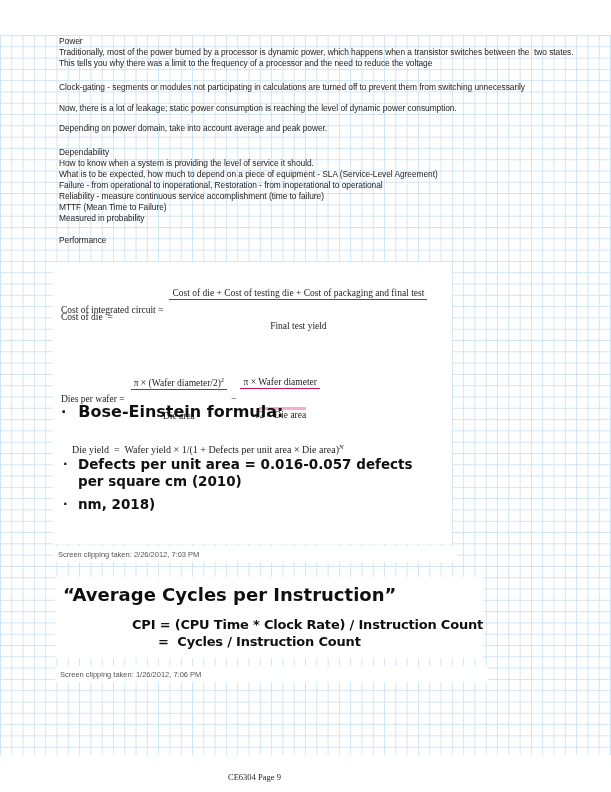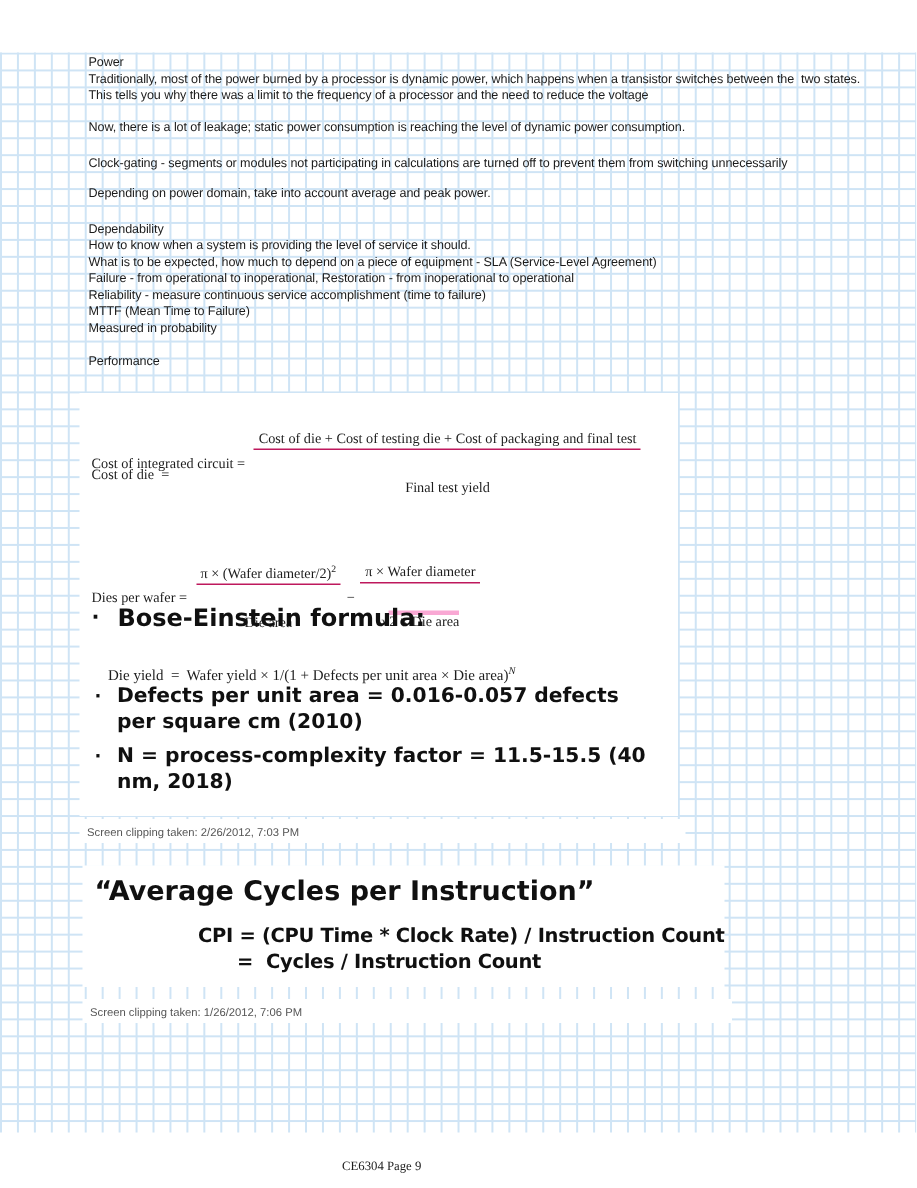--- a/index.html
+++ b/index.html
@@ -52,22 +52,22 @@
 </head>
 <body>
 
 <div class="page">
   <div class="grid"></div>
 
   <div class="notes">
     <div class="nline">Power</div>
     <div class="nline">Traditionally, most of the power burned by a processor is dynamic power, which happens when a transistor switches between the  two states.</div>
     <div class="nline">This tells you why there was a limit to the frequency of a processor and the need to reduce the voltage</div>
+    <div class="nline g13">Clock-gating - segments or modules not participating in calculations are turned off to prevent them from switching unnecessarily</div>
     <div class="nline g10">Now, there is a lot of leakage; static power consumption is reaching the level of dynamic power consumption.</div>
-    <div class="nline g13">Clock-gating - segments or modules not participating in calculations are turned off to prevent them from switching unnecessarily</div>
     <div class="nline g9">Depending on power domain, take into account average and peak power.</div>
     <div class="nline g14">Dependability</div>
     <div class="nline">How to know when a system is providing the level of service it should.</div>
     <div class="nline">What is to be expected, how much to depend on a piece of equipment - SLA (Service-Level Agreement)</div>
     <div class="nline">Failure - from operational to inoperational, Restoration - from inoperational to operational</div>
     <div class="nline">Reliability - measure continuous service accomplishment (time to failure)</div>
     <div class="nline">MTTF (Mean Time to Failure)</div>
     <div class="nline">Measured in probability</div>
     <div class="nline g11">Performance</div>
   </div>
@@ -112,21 +112,20 @@
       <span class="dot">·</span>
       <span class="blines">
         <div>Defects per unit area = 0.016-0.057 defects</div>
         <div>per square cm (2010)</div>
       </span>
     </div>
 
     <div class="cbullet comic" style="top:234px;">
       <span class="dot">·</span>
       <span class="blines">
-        <div>N = process-complexity factor = 11.5-15.5 (40</div>
         <div>nm, 2018)</div>
       </span>
     </div>
   </div>
 
   <div class="caption" id="cap1">Screen clipping taken: 2/26/2012, 7:03 PM</div>
 
   <div class="clipbox" id="clip2">
     <div class="c2title comic">“Average Cycles per Instruction”</div>
     <div class="cpiline comic" style="left:77px;top:40px;">CPI = (CPU Time * Clock Rate) / Instruction Count</div>

